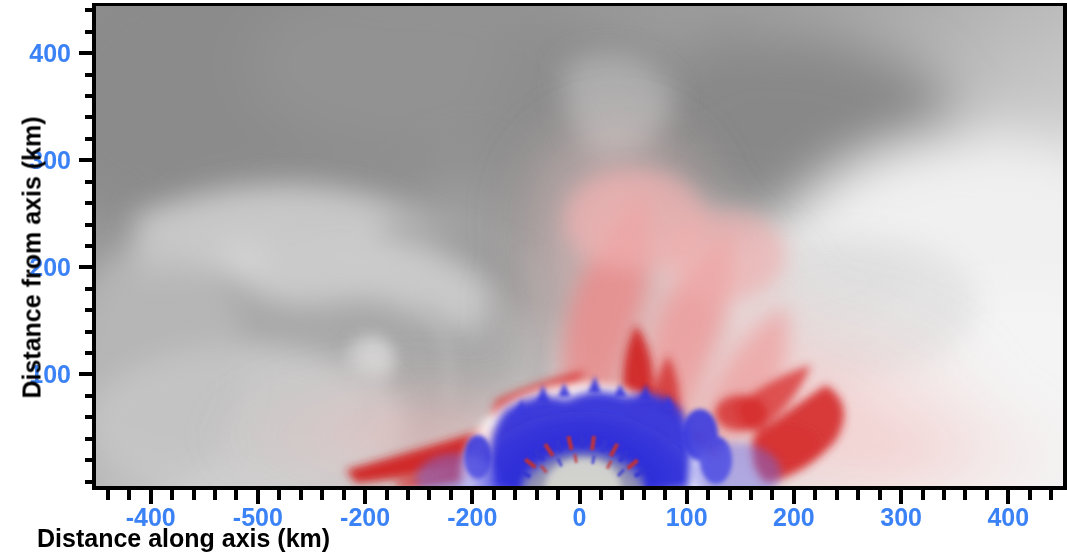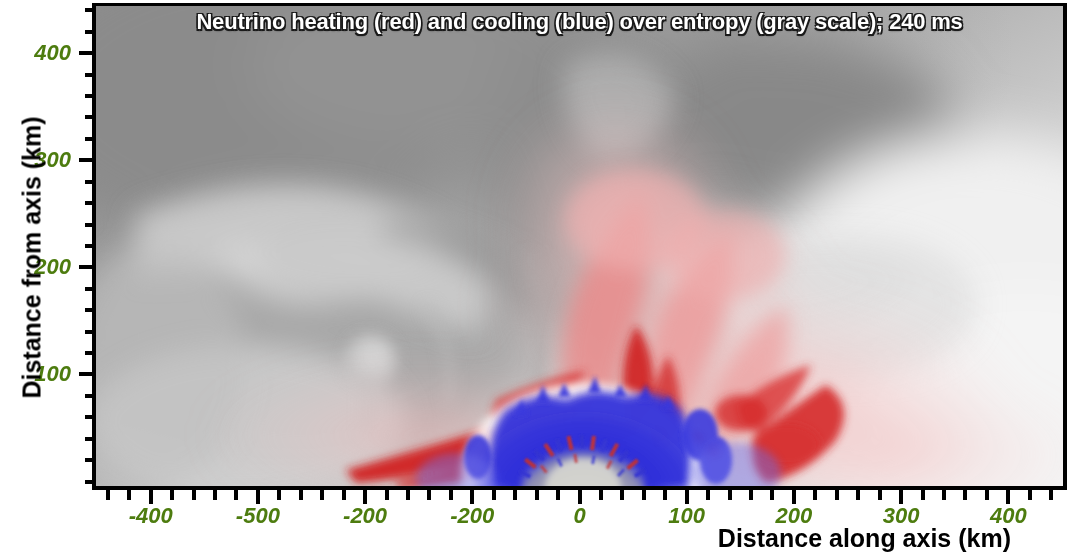--- a/index.html
+++ b/index.html
@@ -70,47 +70,47 @@
   }
   #x-ticks {
     position: absolute;
     left: 0; top: 489px; width: 1067px; height: 16px;
   }
 
   .tick-label {
     position: absolute;
     font-family: "Liberation Sans", sans-serif;
     font-weight: bold;
-    font-size: 22px;
-    color: #4d7c0f;
+    font-size: 25px;
+    color: #3b82f6;
     white-space: nowrap;
-    font-style: italic;
   }
   .tick-label.x {
     top: 0px;
     transform: translateX(-50%);
     text-align: center;
   }
 
   #x-tick-labels {
     position: absolute;
     left: 0; top: 503px; width: 1067px; height: 32px;
   }
 
   
   #x-axis-title {
     position: absolute;
     left: 0;
     top: 524px;
     width: 1011px;
-    text-align: right;
+    text-align: left;
     font-family: "Liberation Sans", sans-serif;
     font-weight: bold;
     font-size: 25px;
     color: #000000;
+    padding-left: 37px;
   }
   #y-axis-title {
     position: absolute;
     left: -213px;
     top: 243px;
     width: 490px;
     text-align: center;
     font-family: "Liberation Sans", sans-serif;
     font-weight: bold;
     font-size: 25px;
@@ -394,21 +394,20 @@
           <rect x="478" y="449" width="3" height="9" transform="rotate(-10 479 453)" fill="#c53434"></rect>
           <rect x="496" y="450" width="3" height="9" transform="rotate(10 497 454)" fill="#3838d2"></rect>
           <rect x="512" y="455" width="3" height="9" transform="rotate(26 513 459)" fill="#c53232"></rect>
           <rect x="524" y="463" width="3" height="9" transform="rotate(42 525 467)" fill="#3636d0"></rect>
         </g>
       </g>
     </svg>
 
   </div>
 
-  <div id="plot-title">Neutrino heating (red) and cooling (blue) over entropy (gray scale); 240 ms</div>
 
   <div class="axis-line" id="axis-left"></div>
   <div class="axis-line" id="axis-right"></div>
   <div class="axis-line" id="axis-top"></div>
   <div class="axis-line" id="axis-bottom"></div>
 
   <div id="y-ticks">
       <div class="tick tick-y" style="top: 479.574px; left: 6px;"></div>
       <div class="tick tick-y" style="top: 458.155px; left: 6px;"></div>
       <div class="tick tick-y" style="top: 436.736px; left: 6px;"></div>

